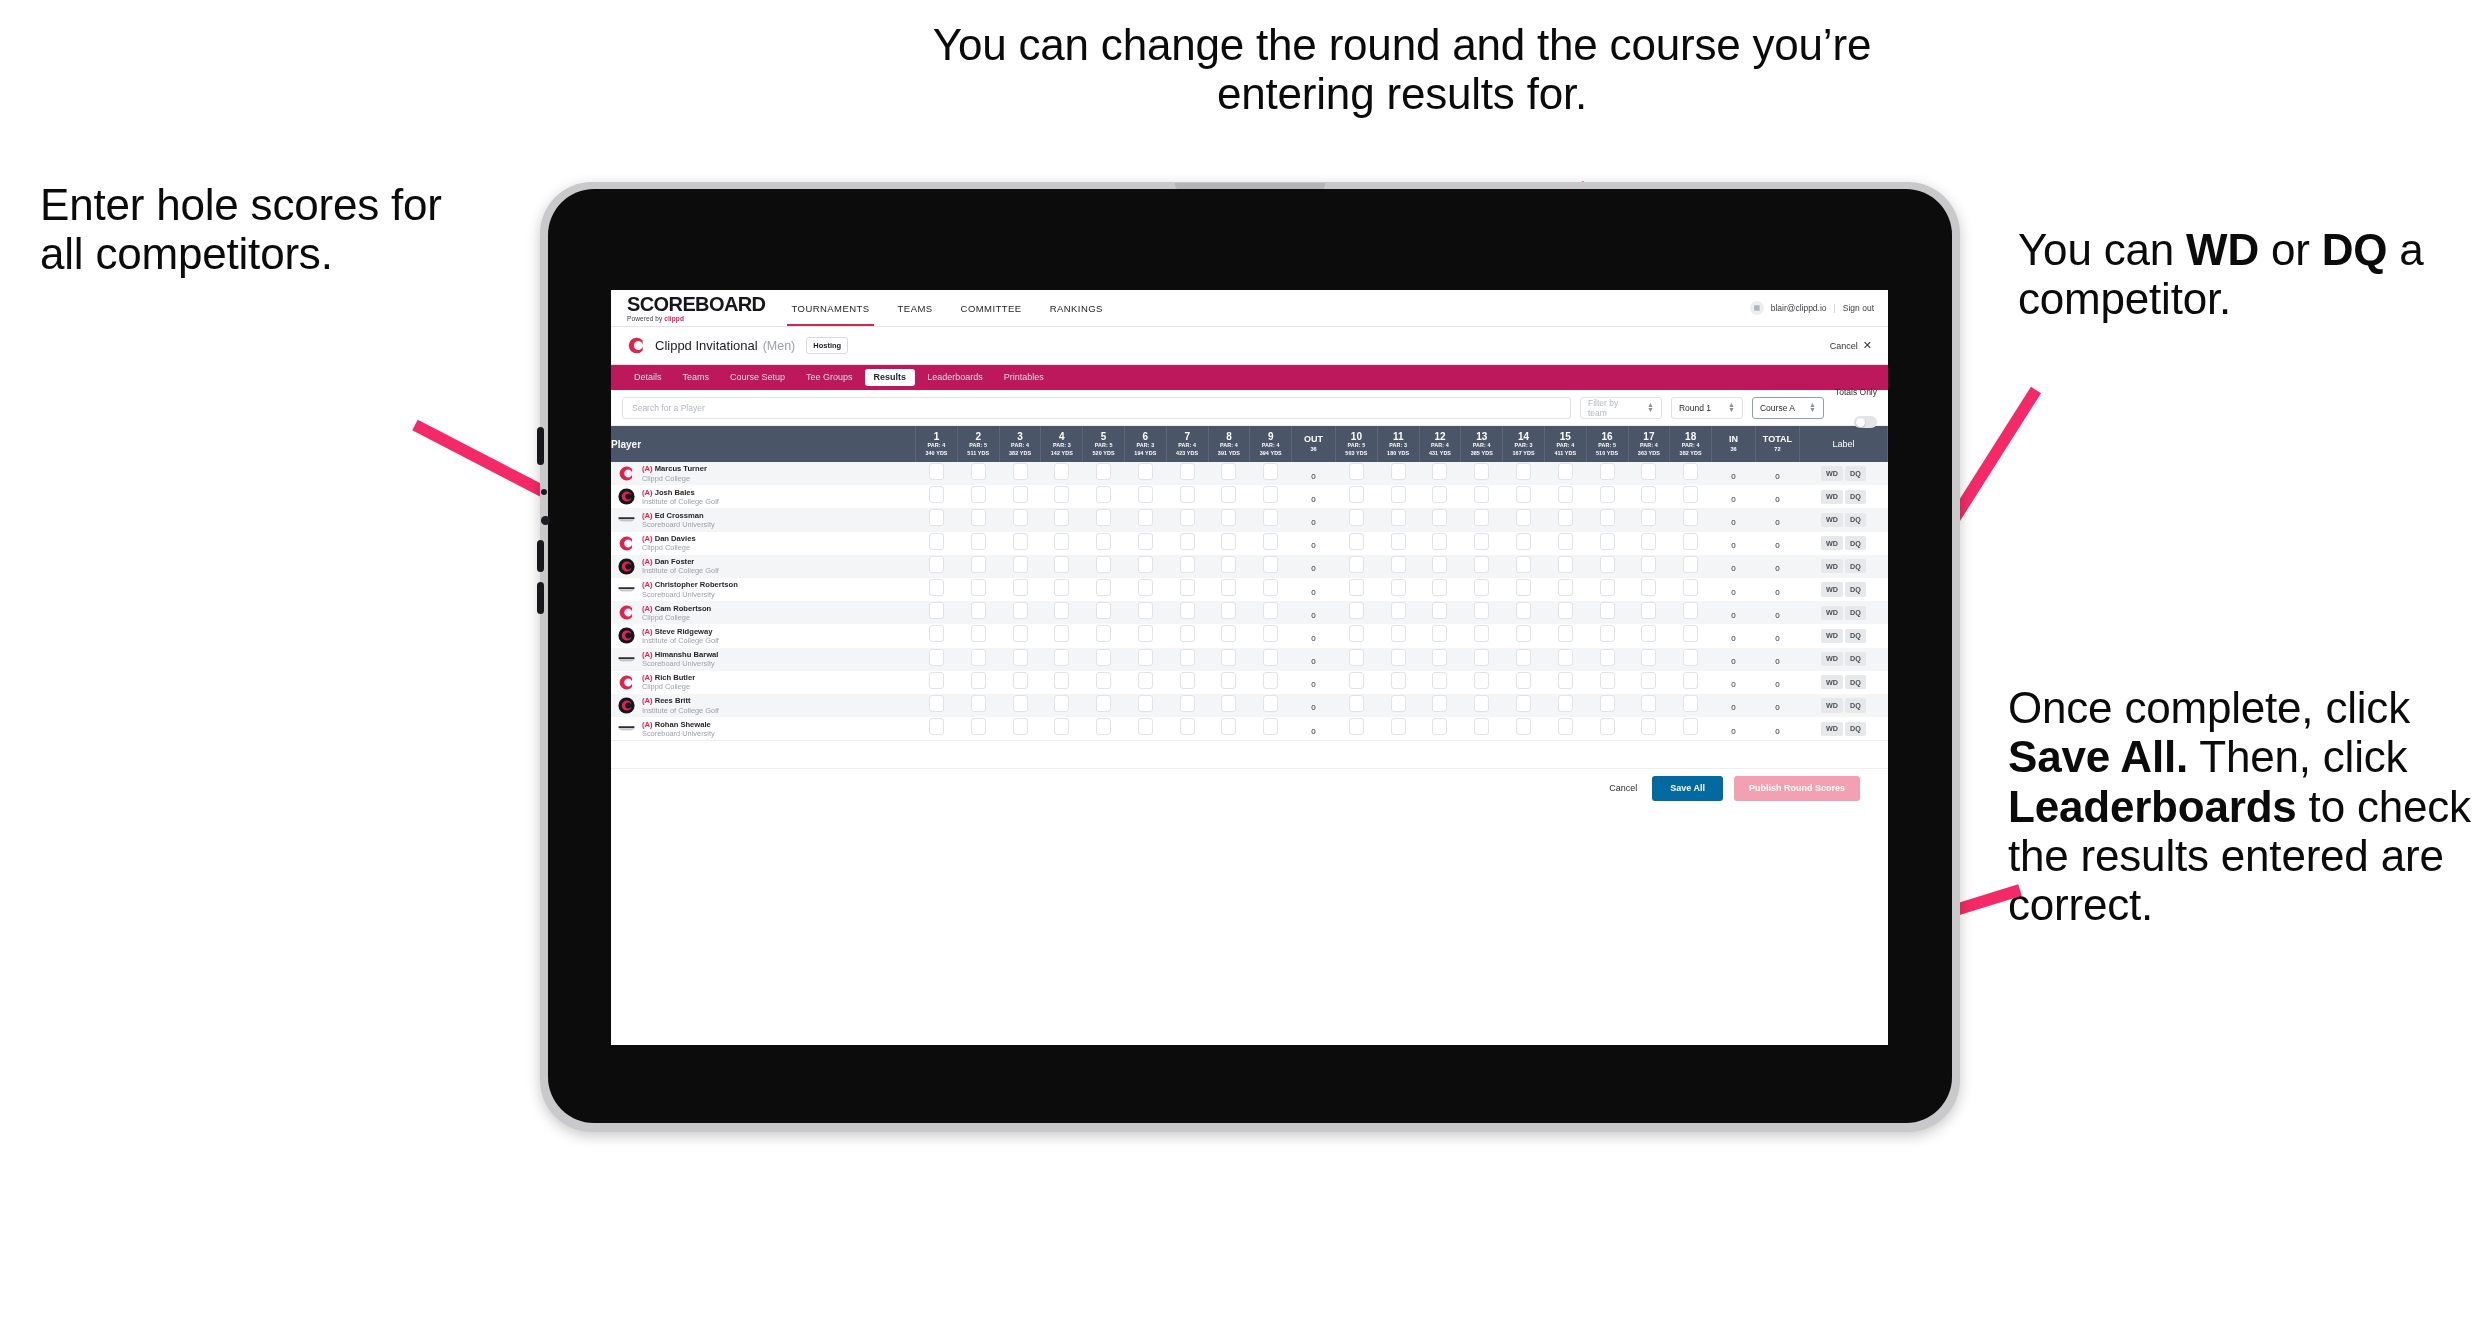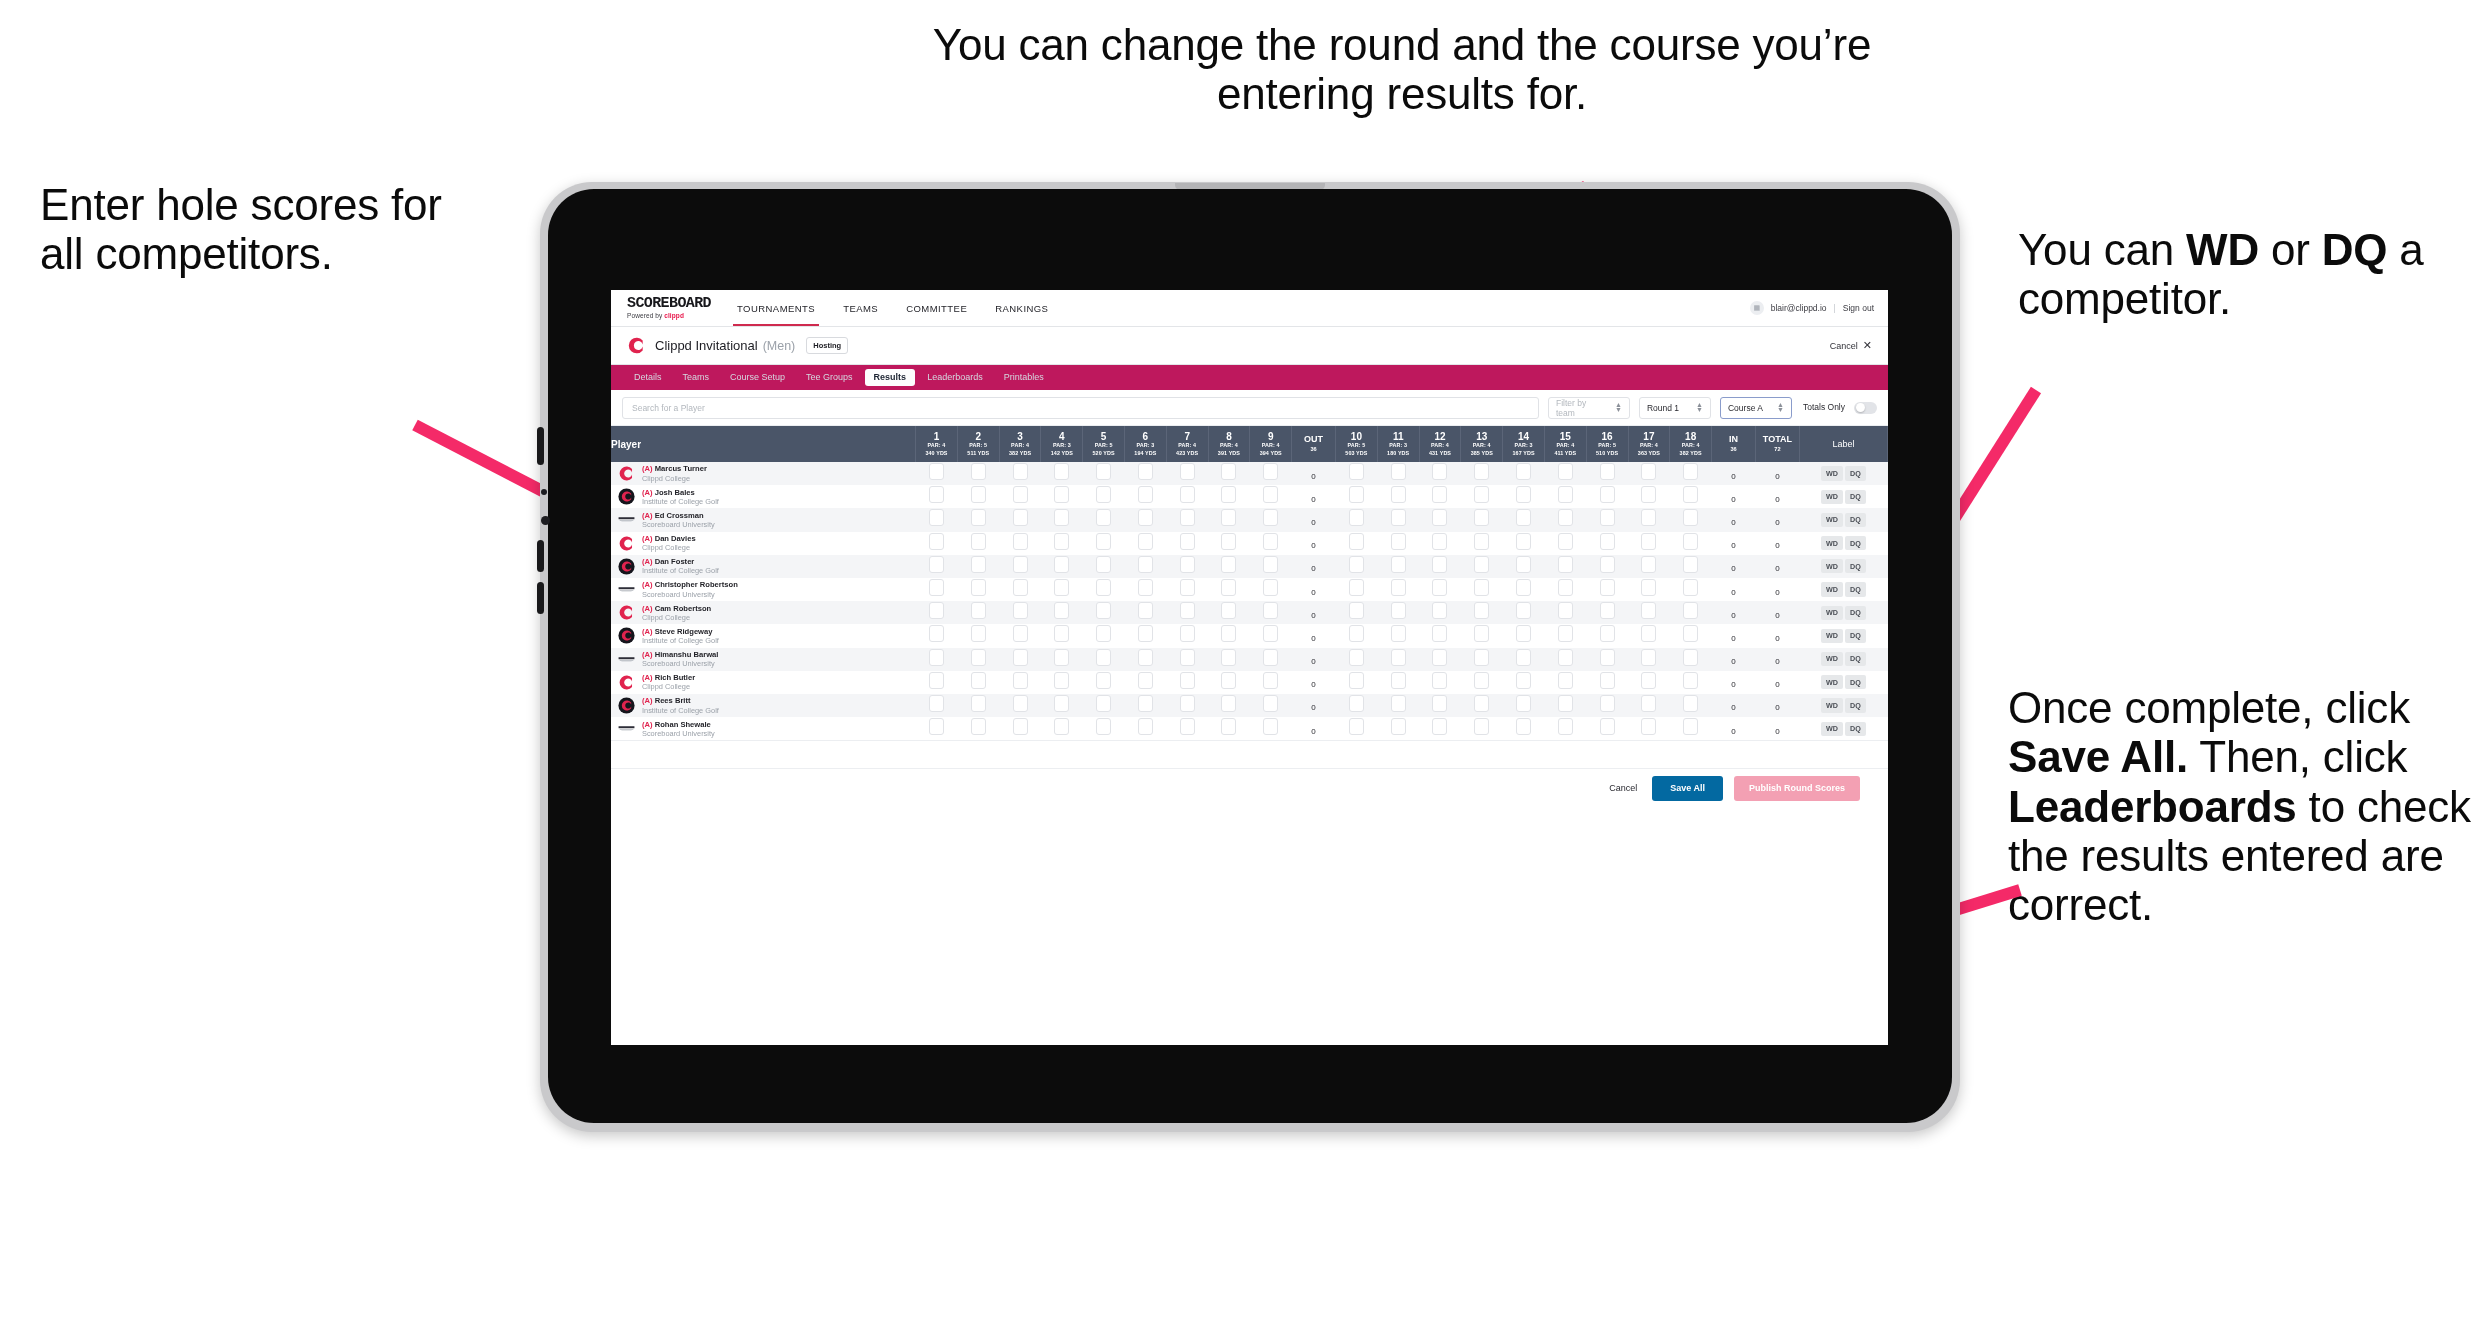--- a/index.html
+++ b/index.html
@@ -48,22 +48,22 @@
   
   #screen {
     position:absolute; left:611px; top:290px; width:1277px; height:755px;
     background:#ffffff; overflow:hidden;
   }
 
   
   #topnav { height:37px; background:#fff; display:flex; align-items:stretch;
             border-bottom:1px solid #e3e5e8; position:relative; }
   .brand { display:flex; flex-direction:column; justify-content:center; padding:0 12px 0 16px; }
-  .brand-word { font-size:15px; font-weight:700; letter-spacing:-0.6px; color:#17171b;
-                font-family:Liberation Mono, monospace; line-height:1;text-align:center; }
+  .brand-word { font-size:20px; font-weight:700; letter-spacing:-0.6px; color:#17171b;
+                font-family:Liberation Sans, sans-serif; line-height:1;text-align:center; }
   .brand-sub { font-size:6.5px; color:#3a3a40; line-height:1; margin-top:2px; letter-spacing:.1px; }
   .brand-sub i { color:#e8174b; font-style:normal; font-weight:700; }
   .navlink { display:flex; align-items:center; padding:0 14px; font-size:9.5px;
              letter-spacing:.45px; color:#24242a; position:relative; }
   .navlink.active:after { content:""; position:absolute; left:10px; right:10px; bottom:0;
              height:2.5px; background:#cf2a4e; }
   .nav-right { margin-left:auto; display:flex; align-items:center; gap:7px; padding-right:14px;
                font-size:8.5px; color:#3b3b42; }
   .nav-avatar { width:14px; height:14px; border-radius:50%; background:#eceef1;
                 display:flex; align-items:center; justify-content:center; font-size:7px; color:#9aa0a8; }
@@ -88,21 +88,21 @@
   
   #filterbar { height:36px; background:#fff; display:flex; align-items:center; padding:0 11px; gap:9px;
                border-bottom:1px solid #eceef1; }
   #searchbox { flex:1 1 auto; height:22px; border:1px solid #e0e2e6; border-radius:3px;
                display:flex; align-items:center; padding:0 9px; font-size:8.5px; color:#b2b7bd; }
   .selbox { height:22px; border:1px solid #e0e2e6; border-radius:3px; display:flex; align-items:center;
             justify-content:space-between; gap:8px; padding:0 7px; font-size:8.5px; color:#2b2b31; }
   .selbox.ph { color:#b2b7bd; }
   .selbox.focus { border-color:#8a9ccb; }
   .caret-stack { display:flex; flex-direction:column; line-height:.62; font-size:7px; color:#8b9099; }
-  .toggle-wrap { display:flex; align-items:flex-start; gap:9px; margin-left:2px; }
+  .toggle-wrap { display:flex; align-items:flex-end; gap:19px; margin-left:2px;flex-direction:column; }
   .toggle-label { font-size:8.5px; color:#2b2b31; }
   .toggle { width:23px; height:12px; border-radius:7px; background:#e2e4e8; position:relative; }
   .toggle .knob { position:absolute; left:1.5px; top:1.5px; width:9px; height:9px;
                   border-radius:50%; background:#fff; box-shadow:0 1px 2px rgba(0,0,0,.22); }
 
   
   #tablewrap { background:#fff; }
   table.score { border-collapse:collapse; width:100%; table-layout:fixed; }
   table.score thead th { background:#4a5568; color:#fff; vertical-align:middle;
                          border-right:1px solid #5b6578; padding:0; height:36px; }

